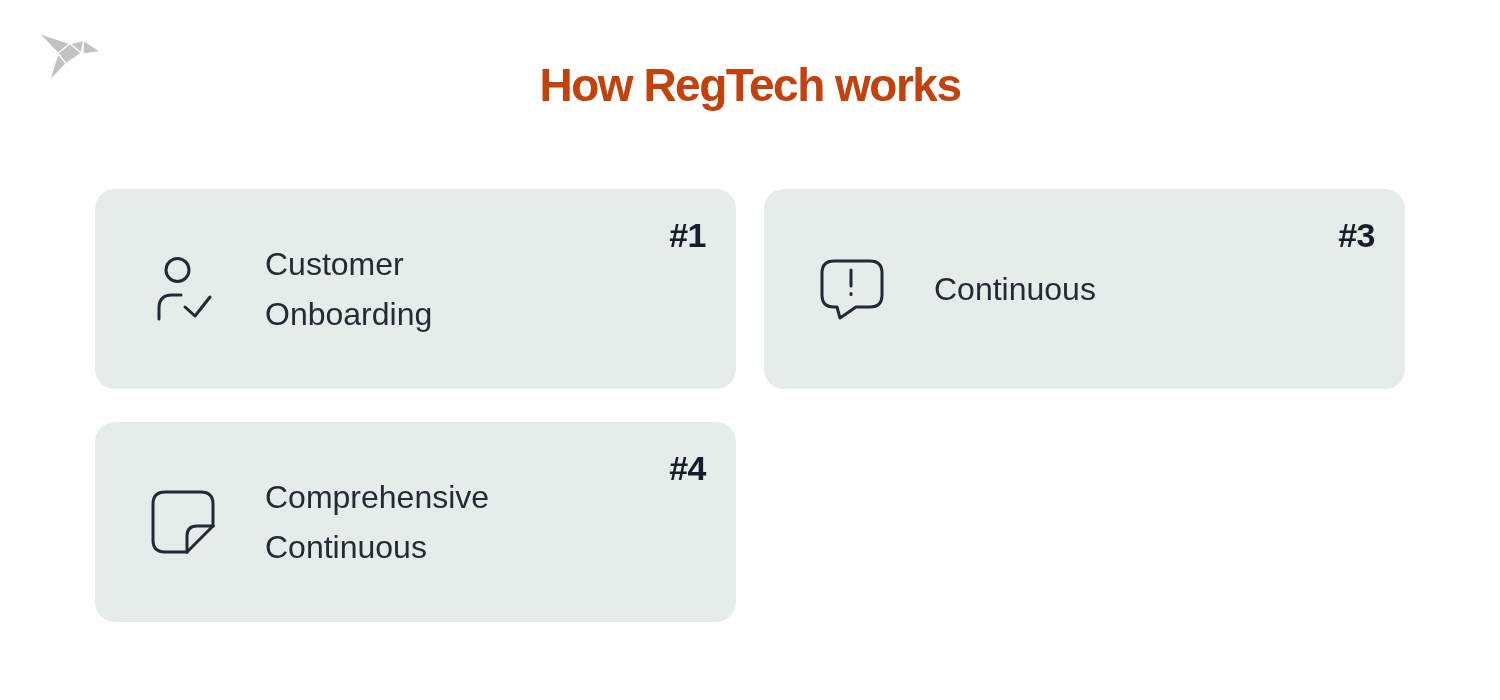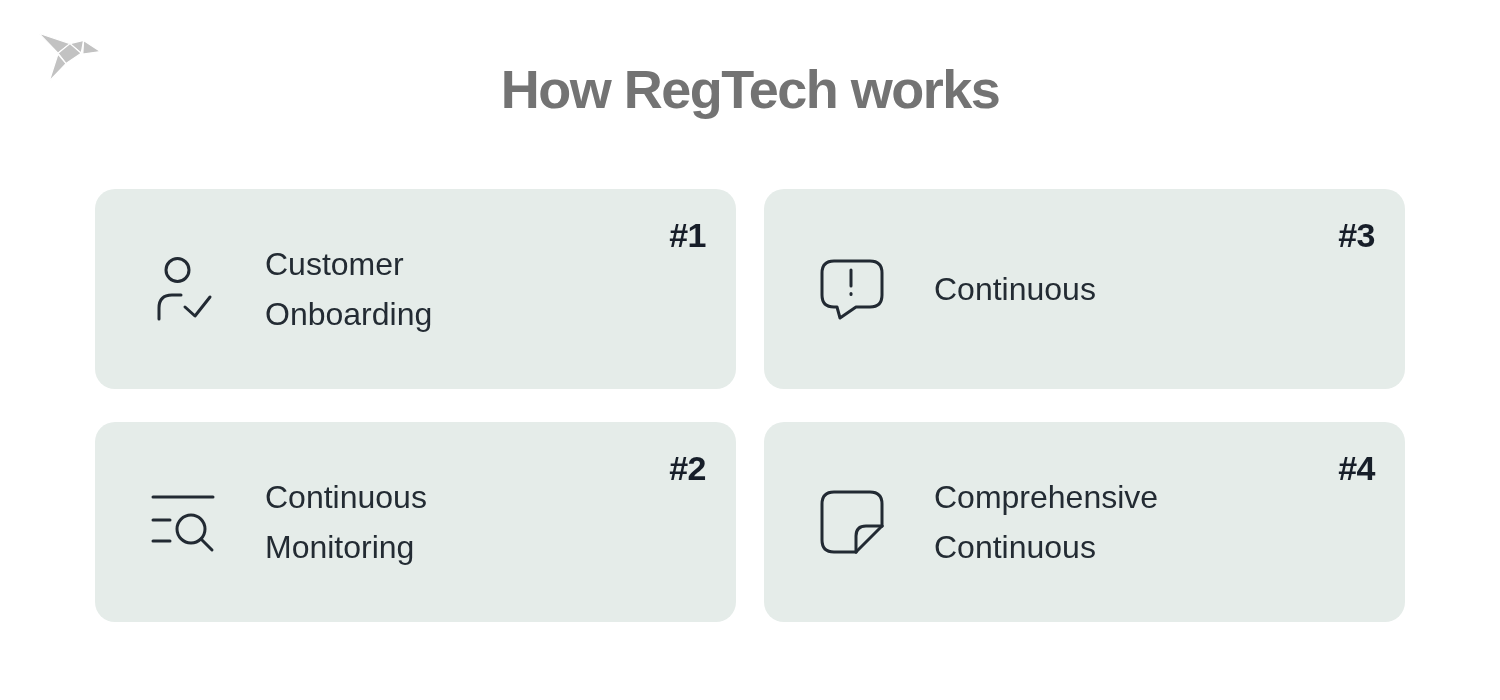--- a/index.html
+++ b/index.html
@@ -18,24 +18,24 @@
     width: 84px;
     height: 72px;
   }
 
   .page-title {
     position: absolute;
     top: 58px;
     left: 0;
     width: 100%;
     text-align: center;
-    font-size: 54px;
+    font-size: 46px;
     font-weight: 800;
     letter-spacing: -1.5px;
-    color: #737373;
+    color: #c2410c;
   }
 
   .cards-grid {
     position: absolute;
     left: 95px;
     top: 189px;
     width: 1310px;
     display: grid;
     grid-template-columns: 1fr 1fr;
     column-gap: 28px;
@@ -120,33 +120,20 @@
       <svg viewBox="0 0 64 64">
         <path class="icon-stroke" d="M36 50 H50 Q62 50 62 38 V16 Q62 4 50 4 H14 Q2 4 2 16 V38 Q2 50 14 50 H17 L20 61 Z"></path>
         <path class="icon-stroke" d="M31 13 V29"></path>
         <path class="icon-stroke" d="M31 36.5 V37.5"></path>
       </svg>
     </div>
     <div class="card-label">Continuous</div>
     <div class="card-number">#3</div>
   </div>
 
-  <div class="card">
-    <div class="icon-box">
-      <svg viewBox="0 0 64 64">
-        <path class="icon-stroke" d="M2 7 H62"></path>
-        <path class="icon-stroke" d="M2 30 H19"></path>
-        <path class="icon-stroke" d="M2 51 H19"></path>
-        <circle class="icon-stroke" cx="40" cy="39" r="14"></circle>
-        <path class="icon-stroke" d="M50 49 L61 60"></path>
-      </svg>
-    </div>
-    <div class="card-label">Continuous Monitoring</div>
-    <div class="card-number">#2</div>
-  </div>
 
   <div class="card">
     <div class="icon-box">
       <svg viewBox="0 0 64 64">
         <path class="icon-stroke" d="M62 36 V14 Q62 2 50 2 H14 Q2 2 2 14 V50 Q2 62 14 62 H36"></path>
         <path class="icon-stroke" d="M36 62 L62 36"></path>
         <path class="icon-stroke" d="M36 62 V46 Q36 36 46 36 H62"></path>
       </svg>
     </div>
     <div class="card-label">Comprehensive Continuous</div>

